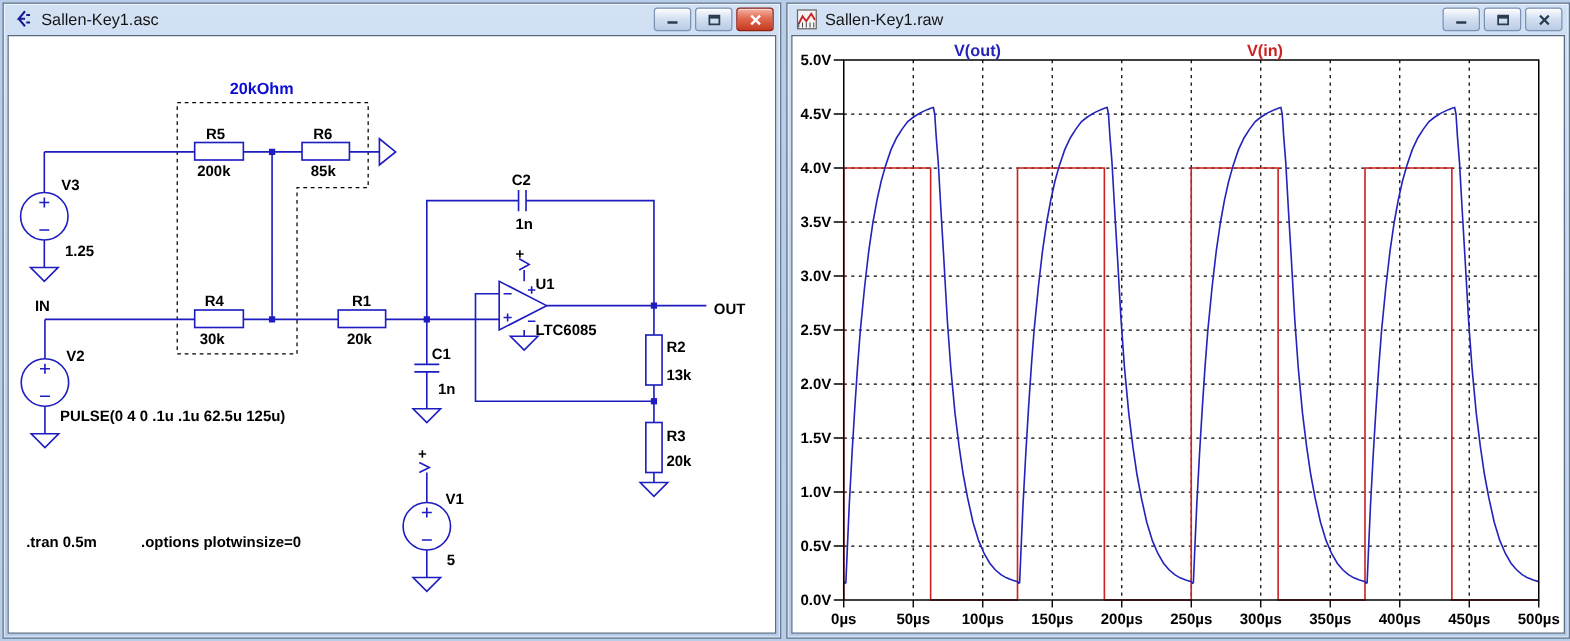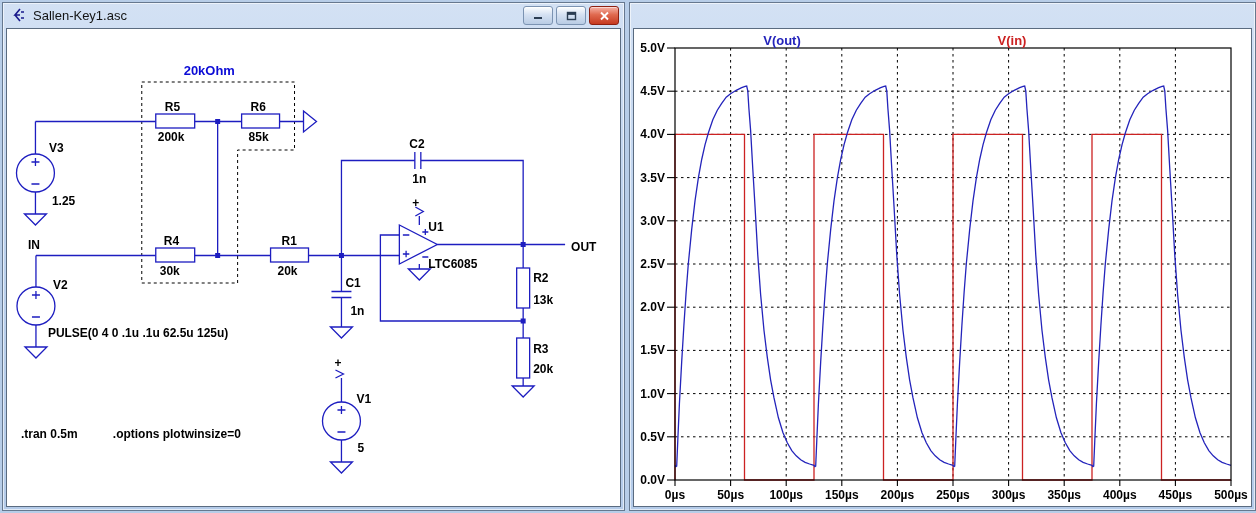--- a/index.html
+++ b/index.html
@@ -203,20 +203,46 @@
       <text class="lbl" x="412" y="206">+</text>
       <text class="lbl" x="334" y="366">+</text>
 
       <text class="lbl" x="20" y="437">.tran 0.5m</text>
       <text class="lbl" x="112" y="437">.options plotwinsize=0</text>
     </svg>
   </div>
 </div>
 
 <div class="window" style="left:629px;top:2px;width:625px;height:507px;">
+  <div class="titlebar">
+    <svg width="17" height="17" viewBox="0 0 17 17">
+      <rect x="1" y="1" width="15" height="15" fill="#f5f5f5" stroke="#666"></rect>
+      <path d="M2,12 L5,6 L8,10 L12,4 L15,9" stroke="#cc2222" stroke-width="1.5" fill="none"></path>
+      <path d="M2,15 V11 M5,15 V11 M8,15 V11 M11,15 V11 M14,15 V11" stroke="#444" stroke-width="0.8"></path>
+    </svg>
+    <span class="title">Sallen-Key1.raw</span>
+    <div class="winbtns">
+      <div class="winbtn">
+        <svg width="10" height="9" viewBox="0 0 10 9">
+            <rect x="1" y="6" width="8" height="2" fill="#2b3d52"></rect>
+          </svg>
+      </div>
+      <div class="winbtn">
+        <svg width="11" height="10" viewBox="0 0 11 10">
+            <rect x="1.5" y="1.5" width="8" height="7" fill="none" stroke="#2b3d52" stroke-width="1.4"></rect>
+            <rect x="1.5" y="1.5" width="8" height="2.4" fill="#2b3d52"></rect>
+          </svg>
+      </div>
+      <div class="winbtn">
+        <svg width="11" height="10" viewBox="0 0 11 10">
+            <path d="M2,1.5 L9,8.5 M9,1.5 L2,8.5" stroke="#2b3d52" stroke-width="1.7"></path>
+          </svg>
+      </div>
+    </div>
+  </div>
 
   <div class="content">
     <svg id="plot-svg" viewBox="633 28 617 477" preserveAspectRatio="none">
       <g id="gridlines">
           <line x1="729.6" y1="47" x2="729.6" y2="479" stroke="#000" stroke-width="1" stroke-dasharray="2.5,3.5"></line>
           <line x1="785.2" y1="47" x2="785.2" y2="479" stroke="#000" stroke-width="1" stroke-dasharray="2.5,3.5"></line>
           <line x1="840.8" y1="47" x2="840.8" y2="479" stroke="#000" stroke-width="1" stroke-dasharray="2.5,3.5"></line>
           <line x1="896.4" y1="47" x2="896.4" y2="479" stroke="#000" stroke-width="1" stroke-dasharray="2.5,3.5"></line>
           <line x1="952" y1="47" x2="952" y2="479" stroke="#000" stroke-width="1" stroke-dasharray="2.5,3.5"></line>
           <line x1="1007.5999999999999" y1="47" x2="1007.5999999999999" y2="479" stroke="#000" stroke-width="1" stroke-dasharray="2.5,3.5"></line>

